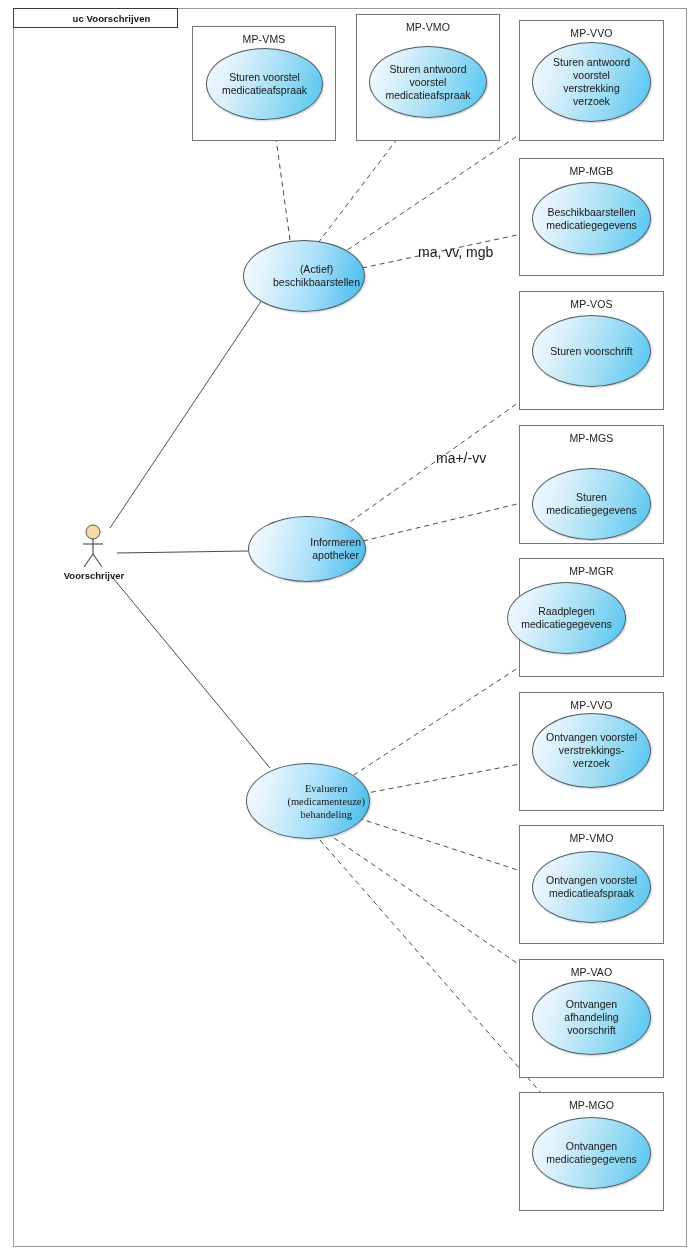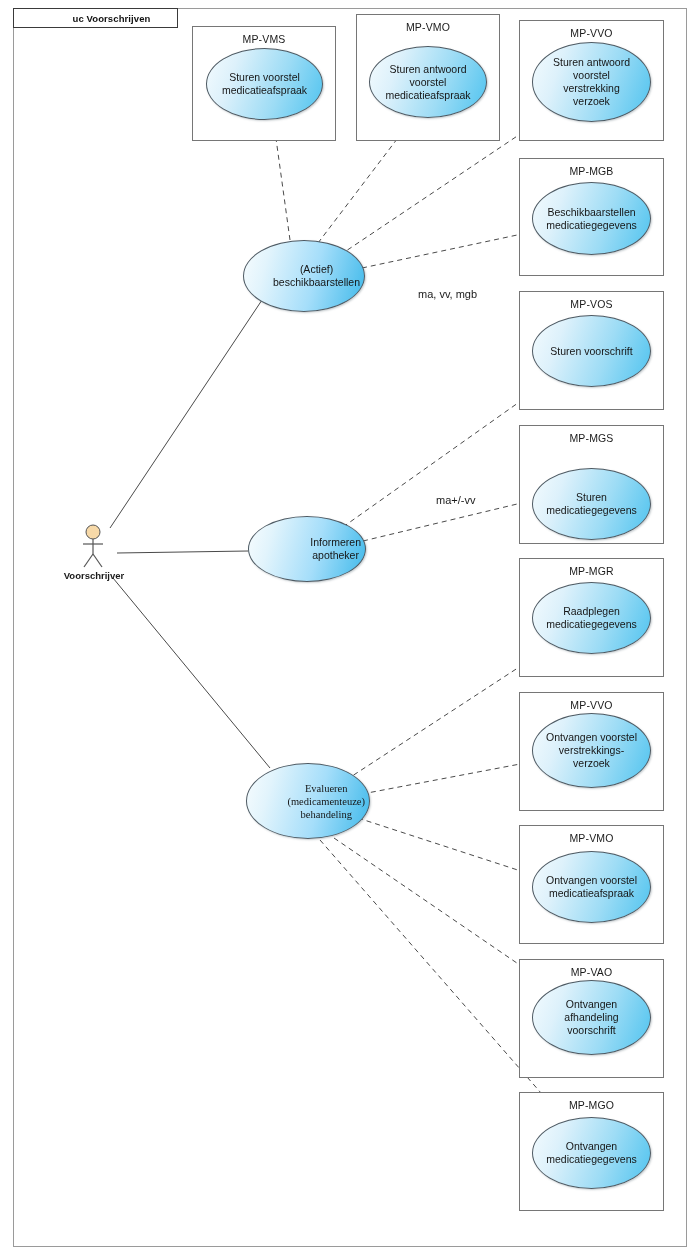--- a/index.html
+++ b/index.html
@@ -88,25 +88,24 @@
     color: #151515;
     padding: 0 4px;
   }
   .uc.central {
     background: linear-gradient(105deg, #f7fcfe 0%, #e2f4fc 20%, #a5defa 58%, #3fb9ea 100%);
     z-index: 5;
     justify-content: flex-end;
   }
   .edge-label {
     position: absolute;
-    font-size: 11px;
+    font-size: 14px;
     color: #1a1a1a;
     white-space: nowrap;
     z-index: 6;
-    margin-top: 44px;
   }
   .actor-label {
     position: absolute;
     font-size: 9.5px;
     color: #1a1a1a;
     white-space: nowrap;
     text-align: center;
     z-index: 6;
   }
   svg.lines {
@@ -198,21 +197,21 @@
       </div>
       <div class="pkg" style="left: 519px; top: 425px; width: 145px; height: 119px;">
         <div class="pkg-title">MP-MGS</div>
       </div>
       <div class="uc" style="left: 532px; top: 468px; width: 119px; height: 72px;">
         <span>Sturen<br>medicatiegegevens</span>
       </div>
       <div class="pkg" style="left: 519px; top: 558px; width: 145px; height: 119px;">
         <div class="pkg-title">MP-MGR</div>
       </div>
-      <div class="uc" style="left: 532px; top: 582px; width: 119px; height: 72px; align-items: center;">
+      <div class="uc" style="left: 507px; top: 582px; width: 119px; height: 72px; align-items: center;">
         <span>Raadplegen<br>medicatiegegevens</span>
       </div>
       <div class="pkg" style="left: 519px; top: 692px; width: 145px; height: 119px;">
         <div class="pkg-title">MP-VVO</div>
       </div>
       <div class="uc" style="left: 532px; top: 713px; width: 119px; height: 75px;">
         <span>Ontvangen voorstel<br>verstrekkings-<br>verzoek</span>
       </div>
       <div class="pkg" style="left: 519px; top: 825px; width: 145px; height: 119px;">
         <div class="pkg-title">MP-VMO</div>

